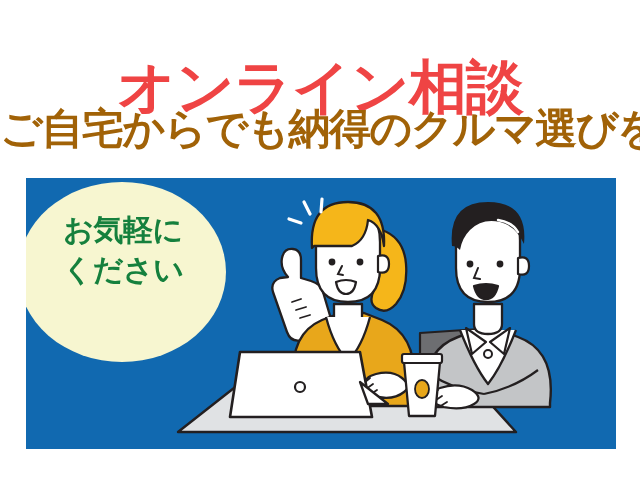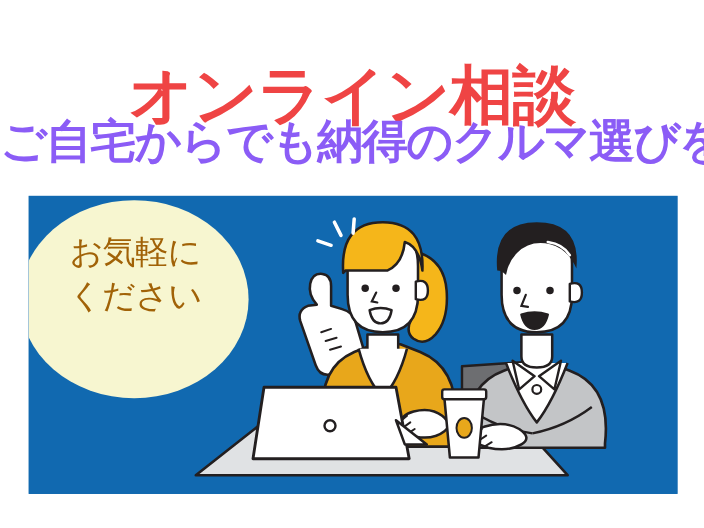--- a/index.html
+++ b/index.html
@@ -25,41 +25,41 @@
     white-space:nowrap;
     margin-top:32px;
   }
   .subhead{
     position:absolute;
     left:0;top:107px;width:577px;
     text-align:center;
     font-size:42px;
     line-height:1.05;
     font-weight:bold;
-    color:#8b5cf6;
+    color:#a16207;
     letter-spacing:-1.5px;
     white-space:nowrap;
   }
 
   .panel{
     position:absolute;
     left:26px;top:178px;
     width:590px;height:271px;
     background:#1169b0;
     overflow:hidden;
   }
   .panel-svg{display:block;width:590px;height:271px;}
 
   .badge-text{
     position:absolute;
     left:30px;top:210px;
     width:186px;
     text-align:center;
-    color:#a16207;
-    font-weight:normal;
+    color:#15803d;
+    font-weight:bold;
     font-size:30px;
     line-height:1.34;
     letter-spacing:-0.5px;
     pointer-events:none;
   }
   .badge-text div{white-space:nowrap;}
 </style>
 </head>
 <body>
 

